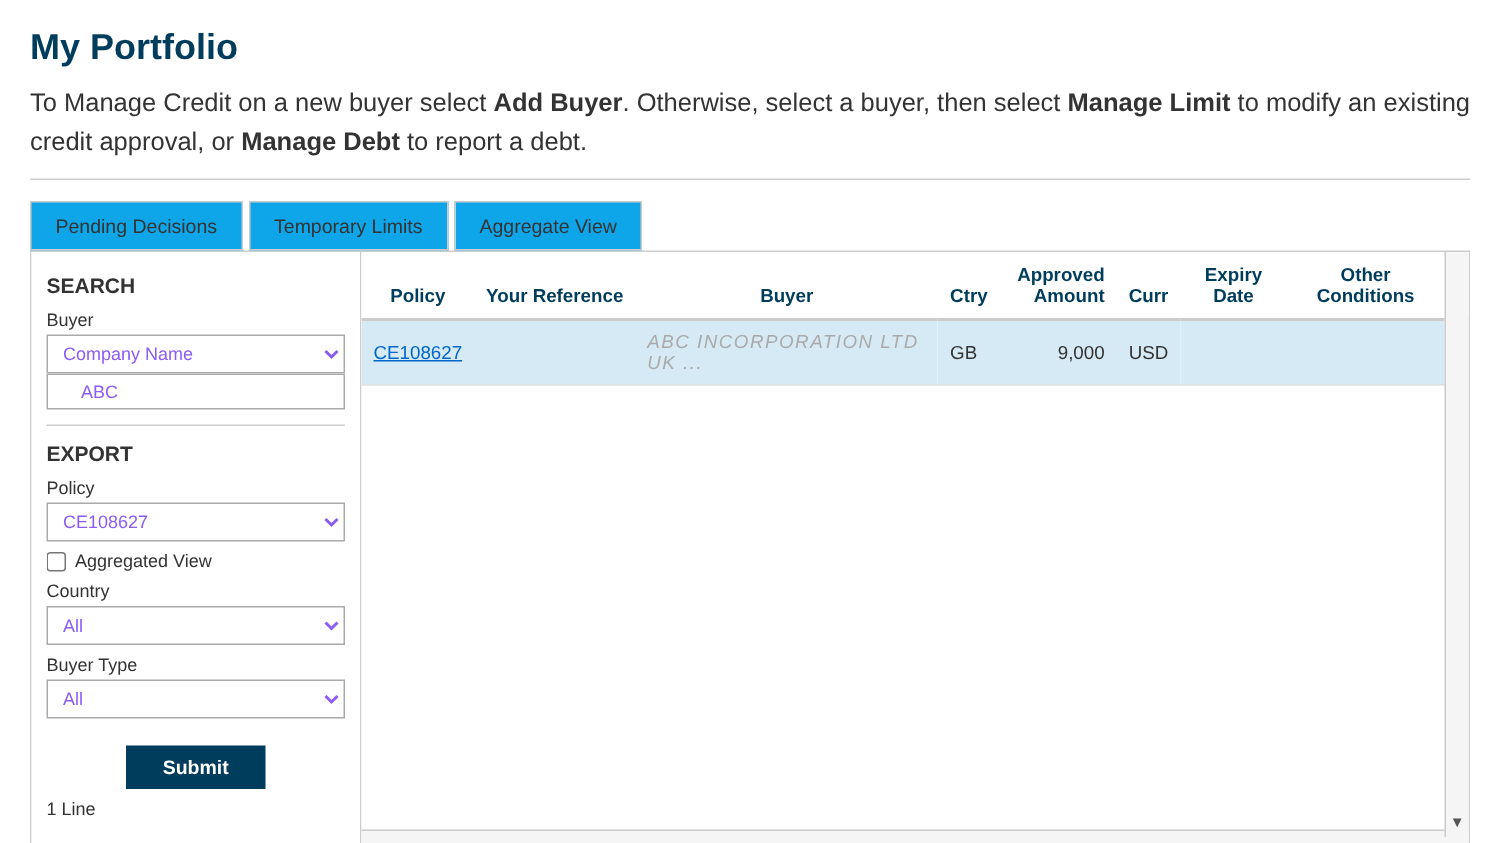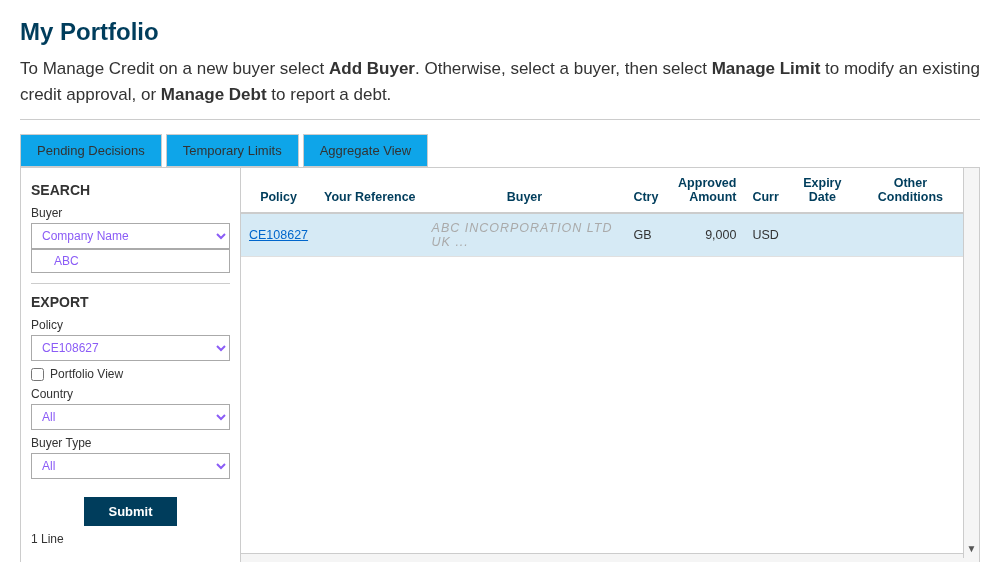--- a/index.html
+++ b/index.html
@@ -245,21 +245,21 @@
       <div class="filter-section-title">EXPORT</div>
 
       <label>Policy</label>
       <select>
         <option>CE108627</option>
         <option>All</option>
       </select>
 
       <div class="checkbox-row">
         <input type="checkbox" id="agg-view" style="">
-        <label for="agg-view">Portfolio View</label>
+        <label for="agg-view">Aggregated View</label>
       </div>
 
       <label>Country</label>
       <select>
         <option>All</option>
         <option>GB</option>
         <option>US</option>
         <option>DE</option>
       </select>
 

